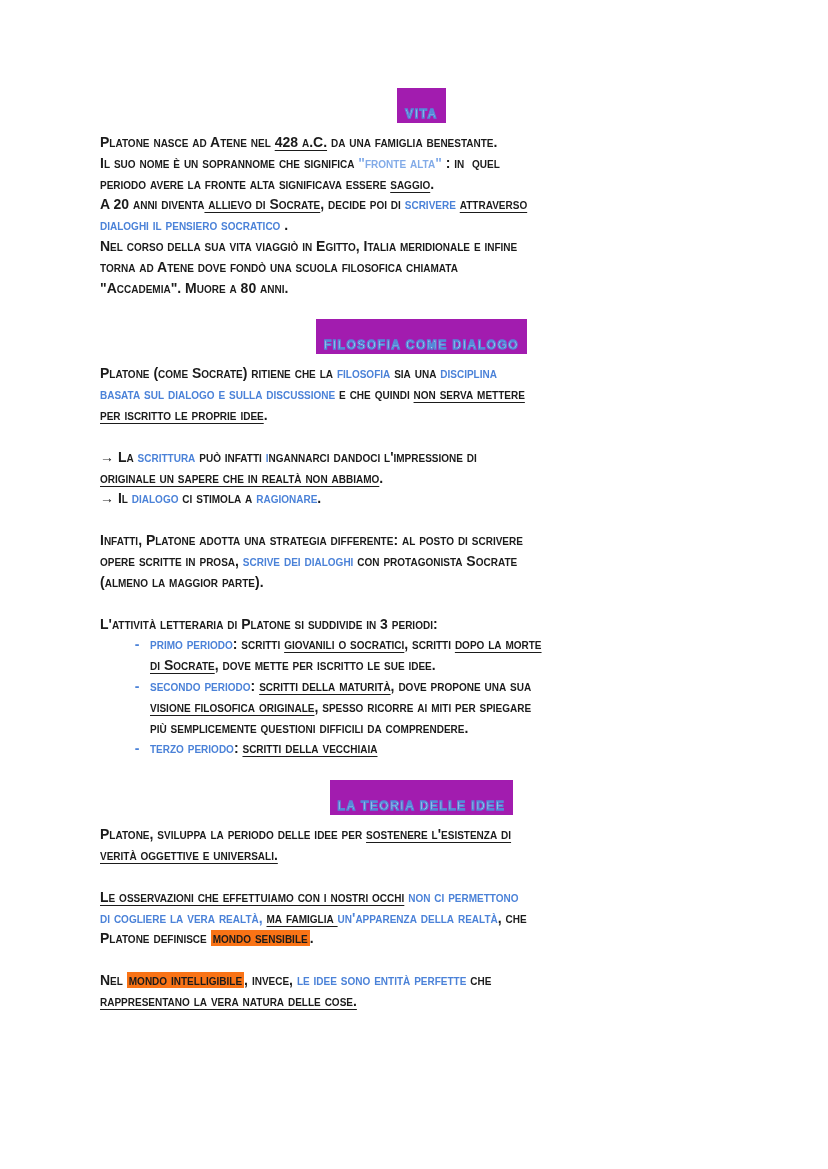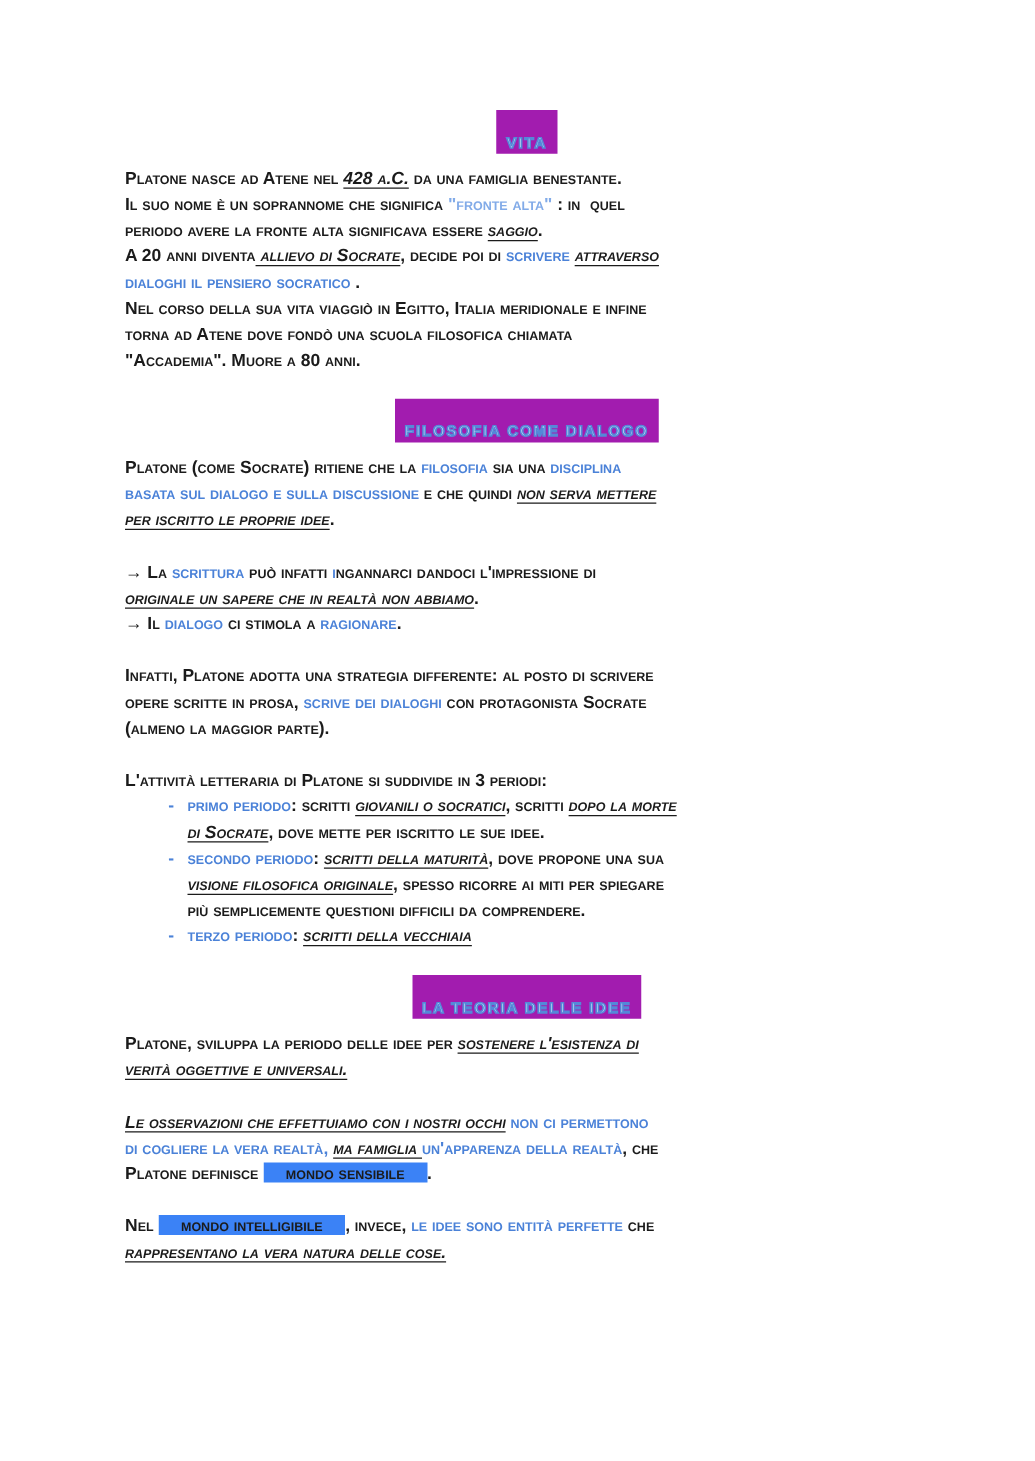--- a/index.html
+++ b/index.html
@@ -52,23 +52,23 @@
     font-size:14px;
     line-height:20.8px;
     font-weight:bold;
     font-variant:small-caps;
     color:#1b1b1b;
   }
   .dash{color:#4b82d8;flex:none;width:26px;text-align:center;}
   .li-content{white-space:pre-wrap;}
   .s-b{color:#4b82d8;}
   .s-lb{color:#82abe8;}
-  .s-u{text-decoration:underline;text-decoration-thickness:1.4px;text-underline-offset:3px;font-style:italic;}
+  .s-u{text-decoration:underline;text-decoration-thickness:1.4px;text-underline-offset:3px;}
   .s-bu{color:#4b82d8;text-decoration-thickness:1.4px;text-underline-offset:3px;}
-  .s-hl{background:#3b82f6;padding:0 18px;}
+  .s-hl{background:#f97316;padding:0 2px;}
 </style>
 </head>
 <body>
 
 <div class="page">
 
 
   <section>
     <div class="sec-heading">
       <span class="hl-head">VITA</span>

